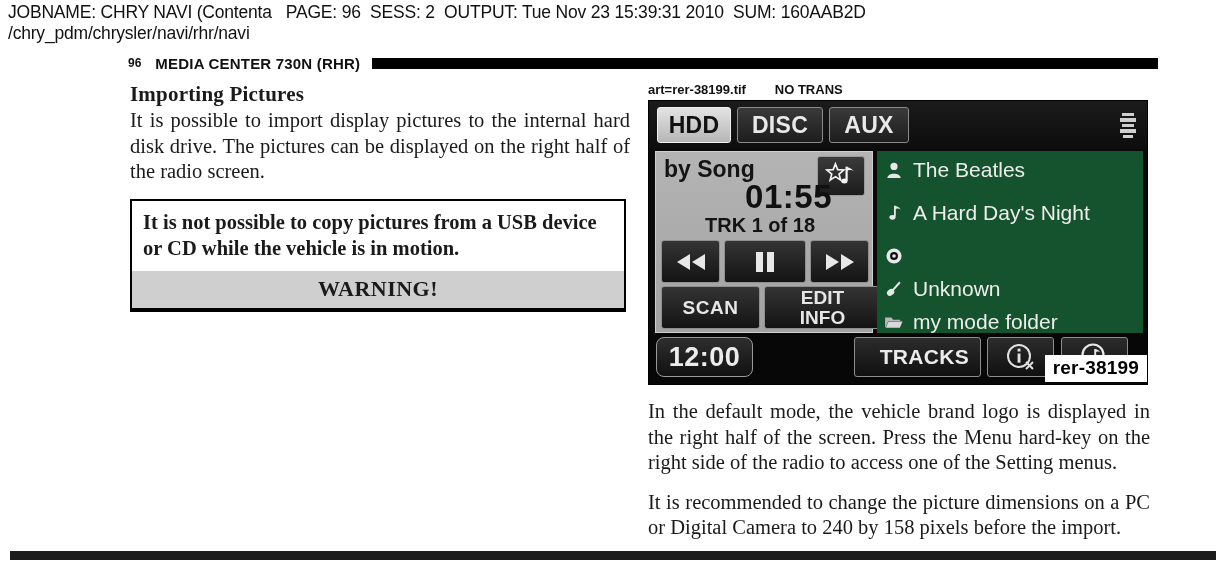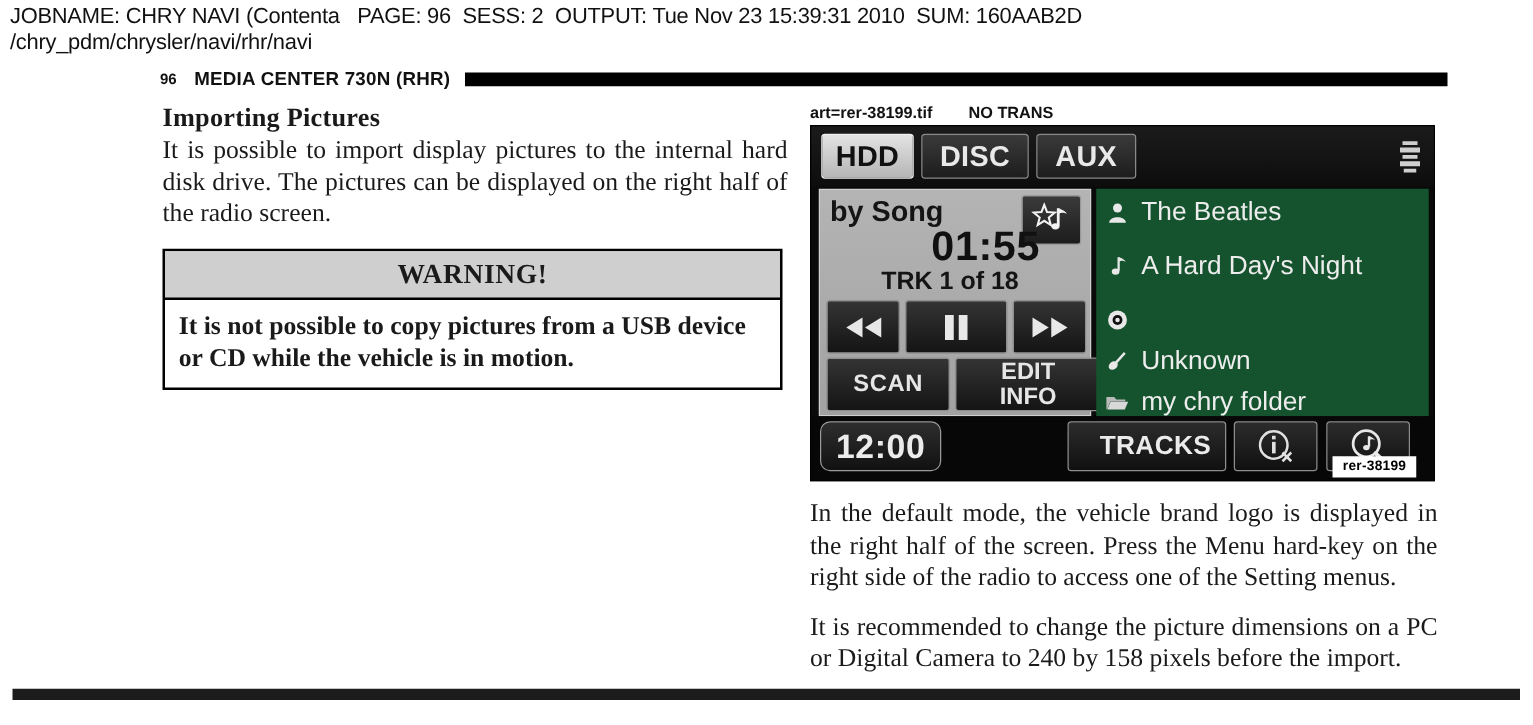--- a/index.html
+++ b/index.html
@@ -326,27 +326,27 @@
     border-radius: 3px;
     box-sizing: border-box;
     display: flex; align-items: center; justify-content: center;
   }
   #info-btn   { left: 338px; }
   #search-btn { left: 412px; }
 
   
   #art-id {
     position: absolute;
-    right: 16px;
+    right: 2px;
     bottom: 2px;
     background: #fff;
     color: #000;
     font-family: "Liberation Sans", sans-serif;
     font-weight: bold;
-    font-size: 11px;
+    font-size: 19px;
     letter-spacing: 0.2px;
     padding: 2px 8px 3px 8px;
   }
 
   
   #page-foot-rule {
     position: absolute;
     left: 10px;
     bottom: 4px;
     width: 1206px;
@@ -368,22 +368,22 @@
     <span class="rule"></span>
   </div>
 
   <div class="col" id="col-left">
 
     <h2 class="section-title">Importing Pictures</h2>
 
     <p class="body">It is possible to import display pictures to the internal hard disk drive. The pictures can be displayed on the right half of the radio screen.</p>
 
     <div id="warning-box">
+      <div id="warning-body">It is not possible to copy pictures from a USB device or CD while the vehicle is in motion.</div>
       <div id="warning-head">WARNING!</div>
-      <div id="warning-body">It is not possible to copy pictures from a USB device or CD while the vehicle is in motion.</div>
     </div>
 
   </div>
 
   <div class="col" id="col-right">
 
     <div id="art-block">
 
       <div id="art-caption-top">art=rer-38199.tif        NO TRANS</div>
 
@@ -502,21 +502,21 @@
             <span class="txt">Unknown</span>
           </div>
 
           <div class="info-row">
             <span class="ico">
               <svg viewBox="0 0 22 18" width="20" height="16">
                 <path d="M1 15 L1 4 L8 4 L10 6.4 L18 6.4 L18 8 L4.6 8 L1.6 15 Z" fill="#b9b9b9"></path>
                 <path d="M4.8 8.4 L20.6 8.4 L17.6 15.4 L1.8 15.4 Z" fill="#d8d8d8"></path>
               </svg>
             </span>
-            <span class="txt">my chry folder</span>
+            <span class="txt">my mode folder</span>
           </div>
 
         </div>
 
         <div id="bottom-bar">
 
           <div id="clock">
             <span>12:00</span>
           </div>
 

